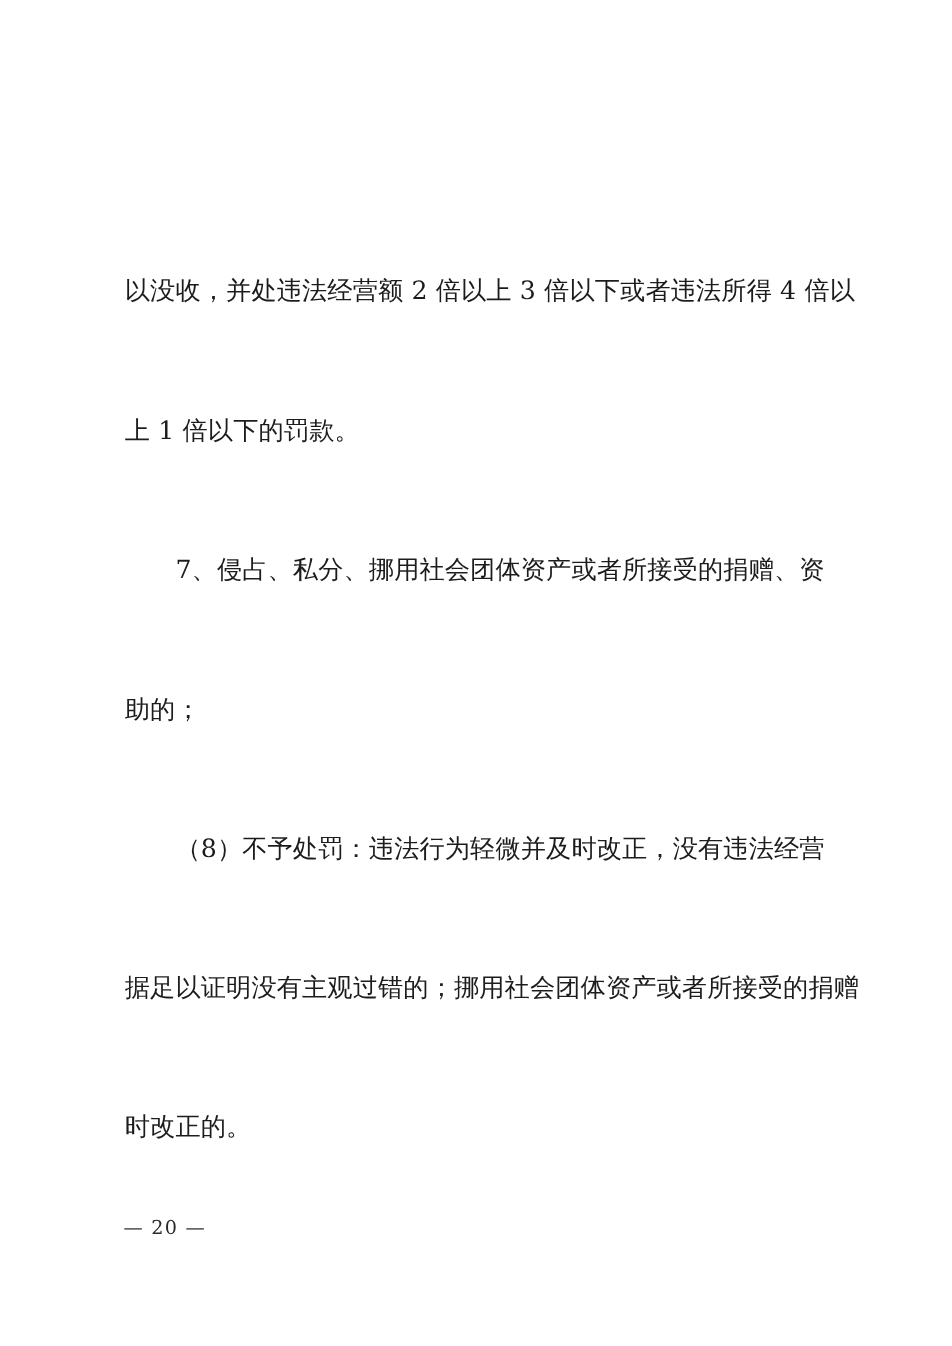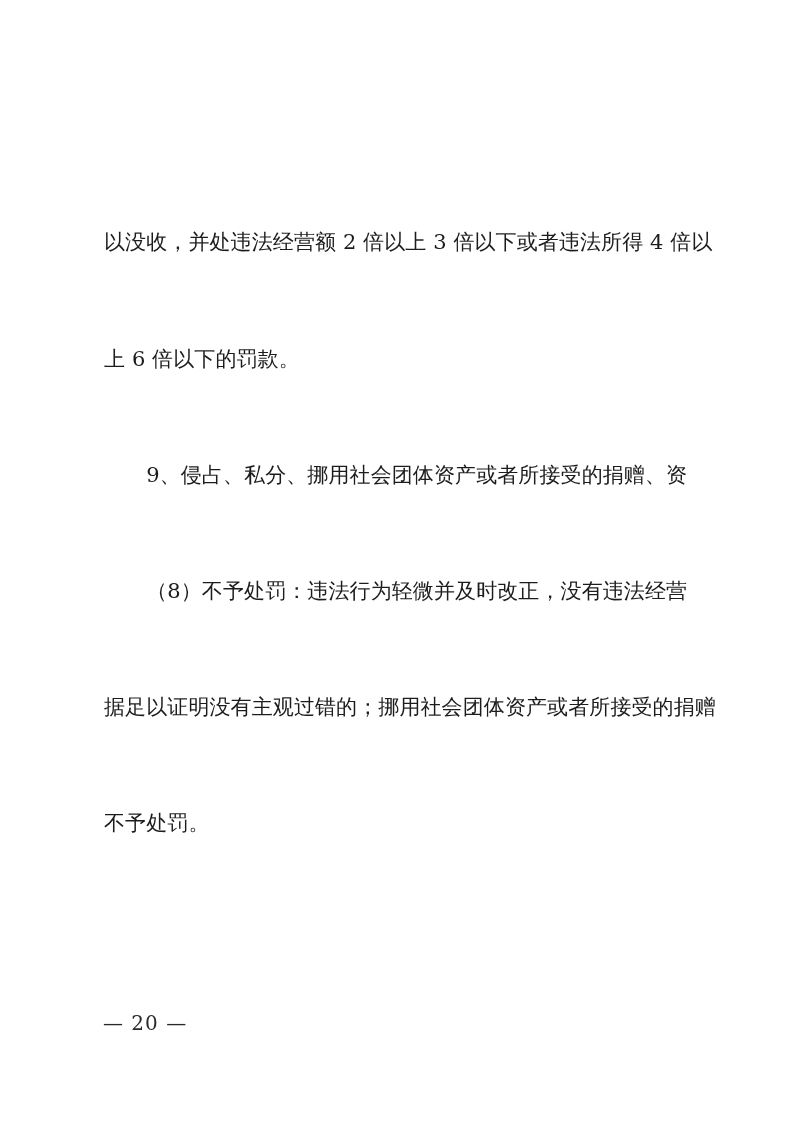--- a/index.html
+++ b/index.html
@@ -26,37 +26,38 @@
     white-space: pre;
     letter-spacing: 0.1px;
   }
   .text-line {
     display: block;
   }
   .page-footer {
     position: absolute;
     left: 103px;
     top: 1008px;
-    font-size: 20px;
+    font-size: 16px;
     line-height: 30px;
     letter-spacing: 1px;
     color: #2a2a2a;
   }
 </style>
 </head>
 <body>
 
 <div class="page">
   <div class="text-block">
     <span class="text-line">以没收，并处违法经营额 2 倍以上 3 倍以下或者违法所得 4 倍以</span>
-    <span class="text-line">上 6 倍以下的罚款。</span>
-    <span class="text-line">　　9、侵占、私分、挪用社会团体资产或者所接受的捐赠、资</span>
+    <span class="text-line">上 1 倍以下的罚款。</span>
+    <span class="text-line">　　7、侵占、私分、挪用社会团体资产或者所接受的捐赠、资</span>
+    <span class="text-line">助的；</span>
     <span class="text-line">　　（8）不予处罚：违法行为轻微并及时改正，没有违法经营</span>
     <span class="text-line">据足以证明没有主观过错的；挪用社会团体资产或者所接受的捐赠</span>
-    <span class="text-line">不予处罚。</span>
+    <span class="text-line">时改正的。</span>
     
     
     
     
     
     
     
     
     
     

